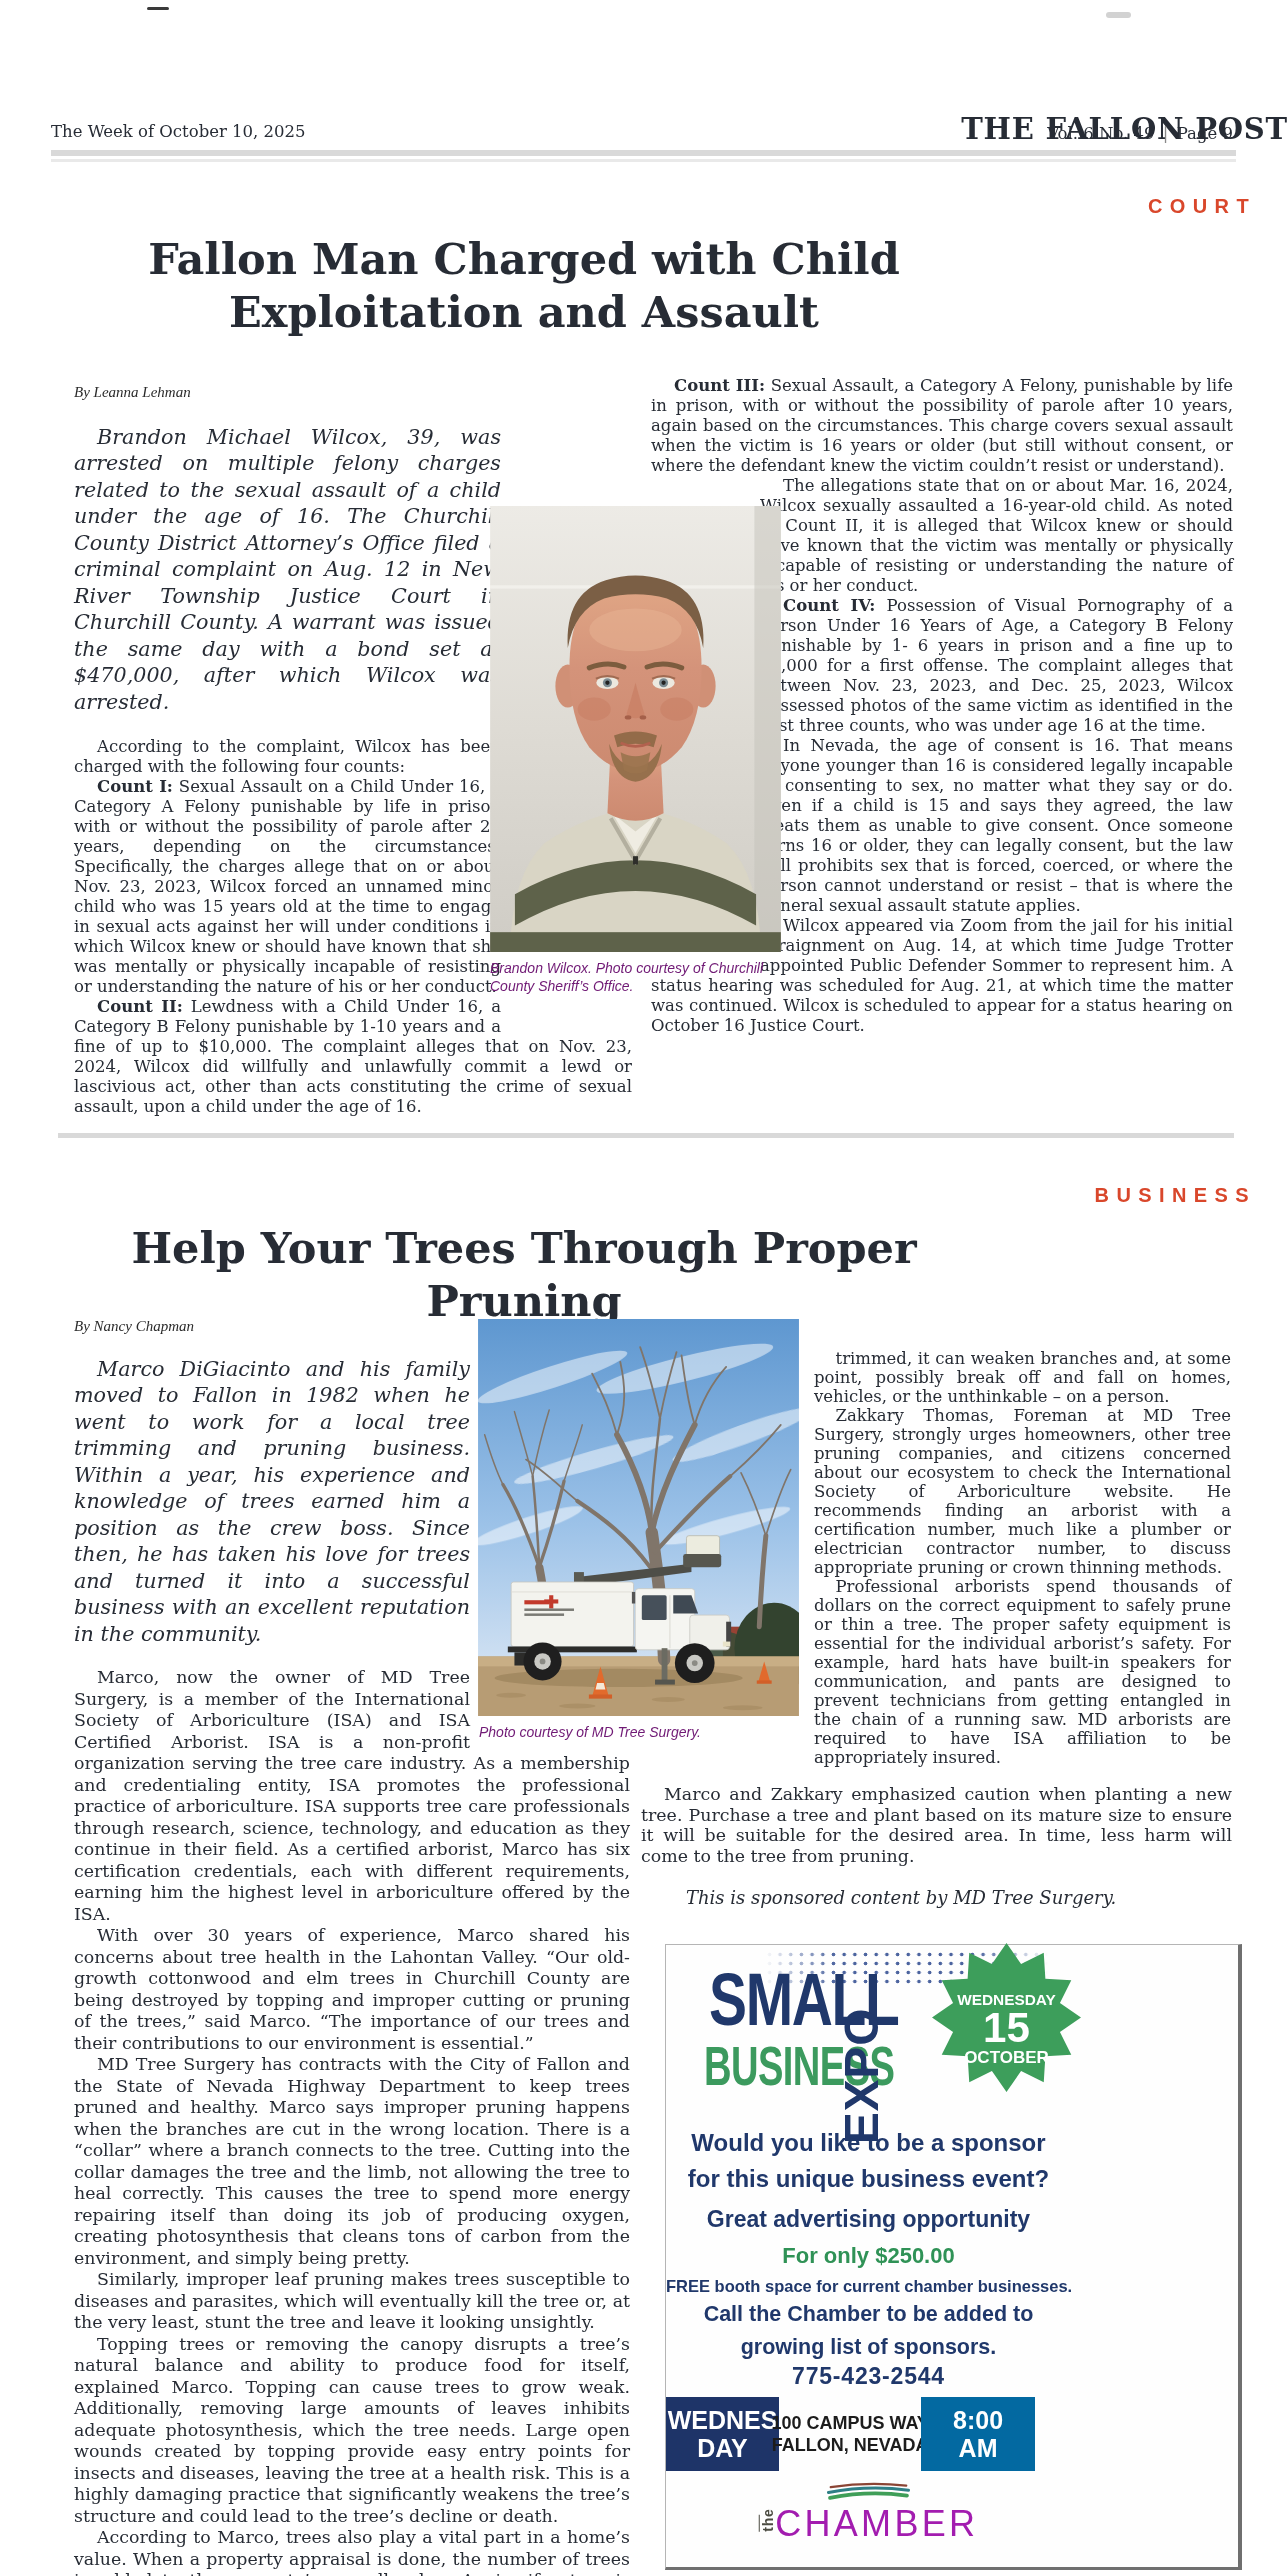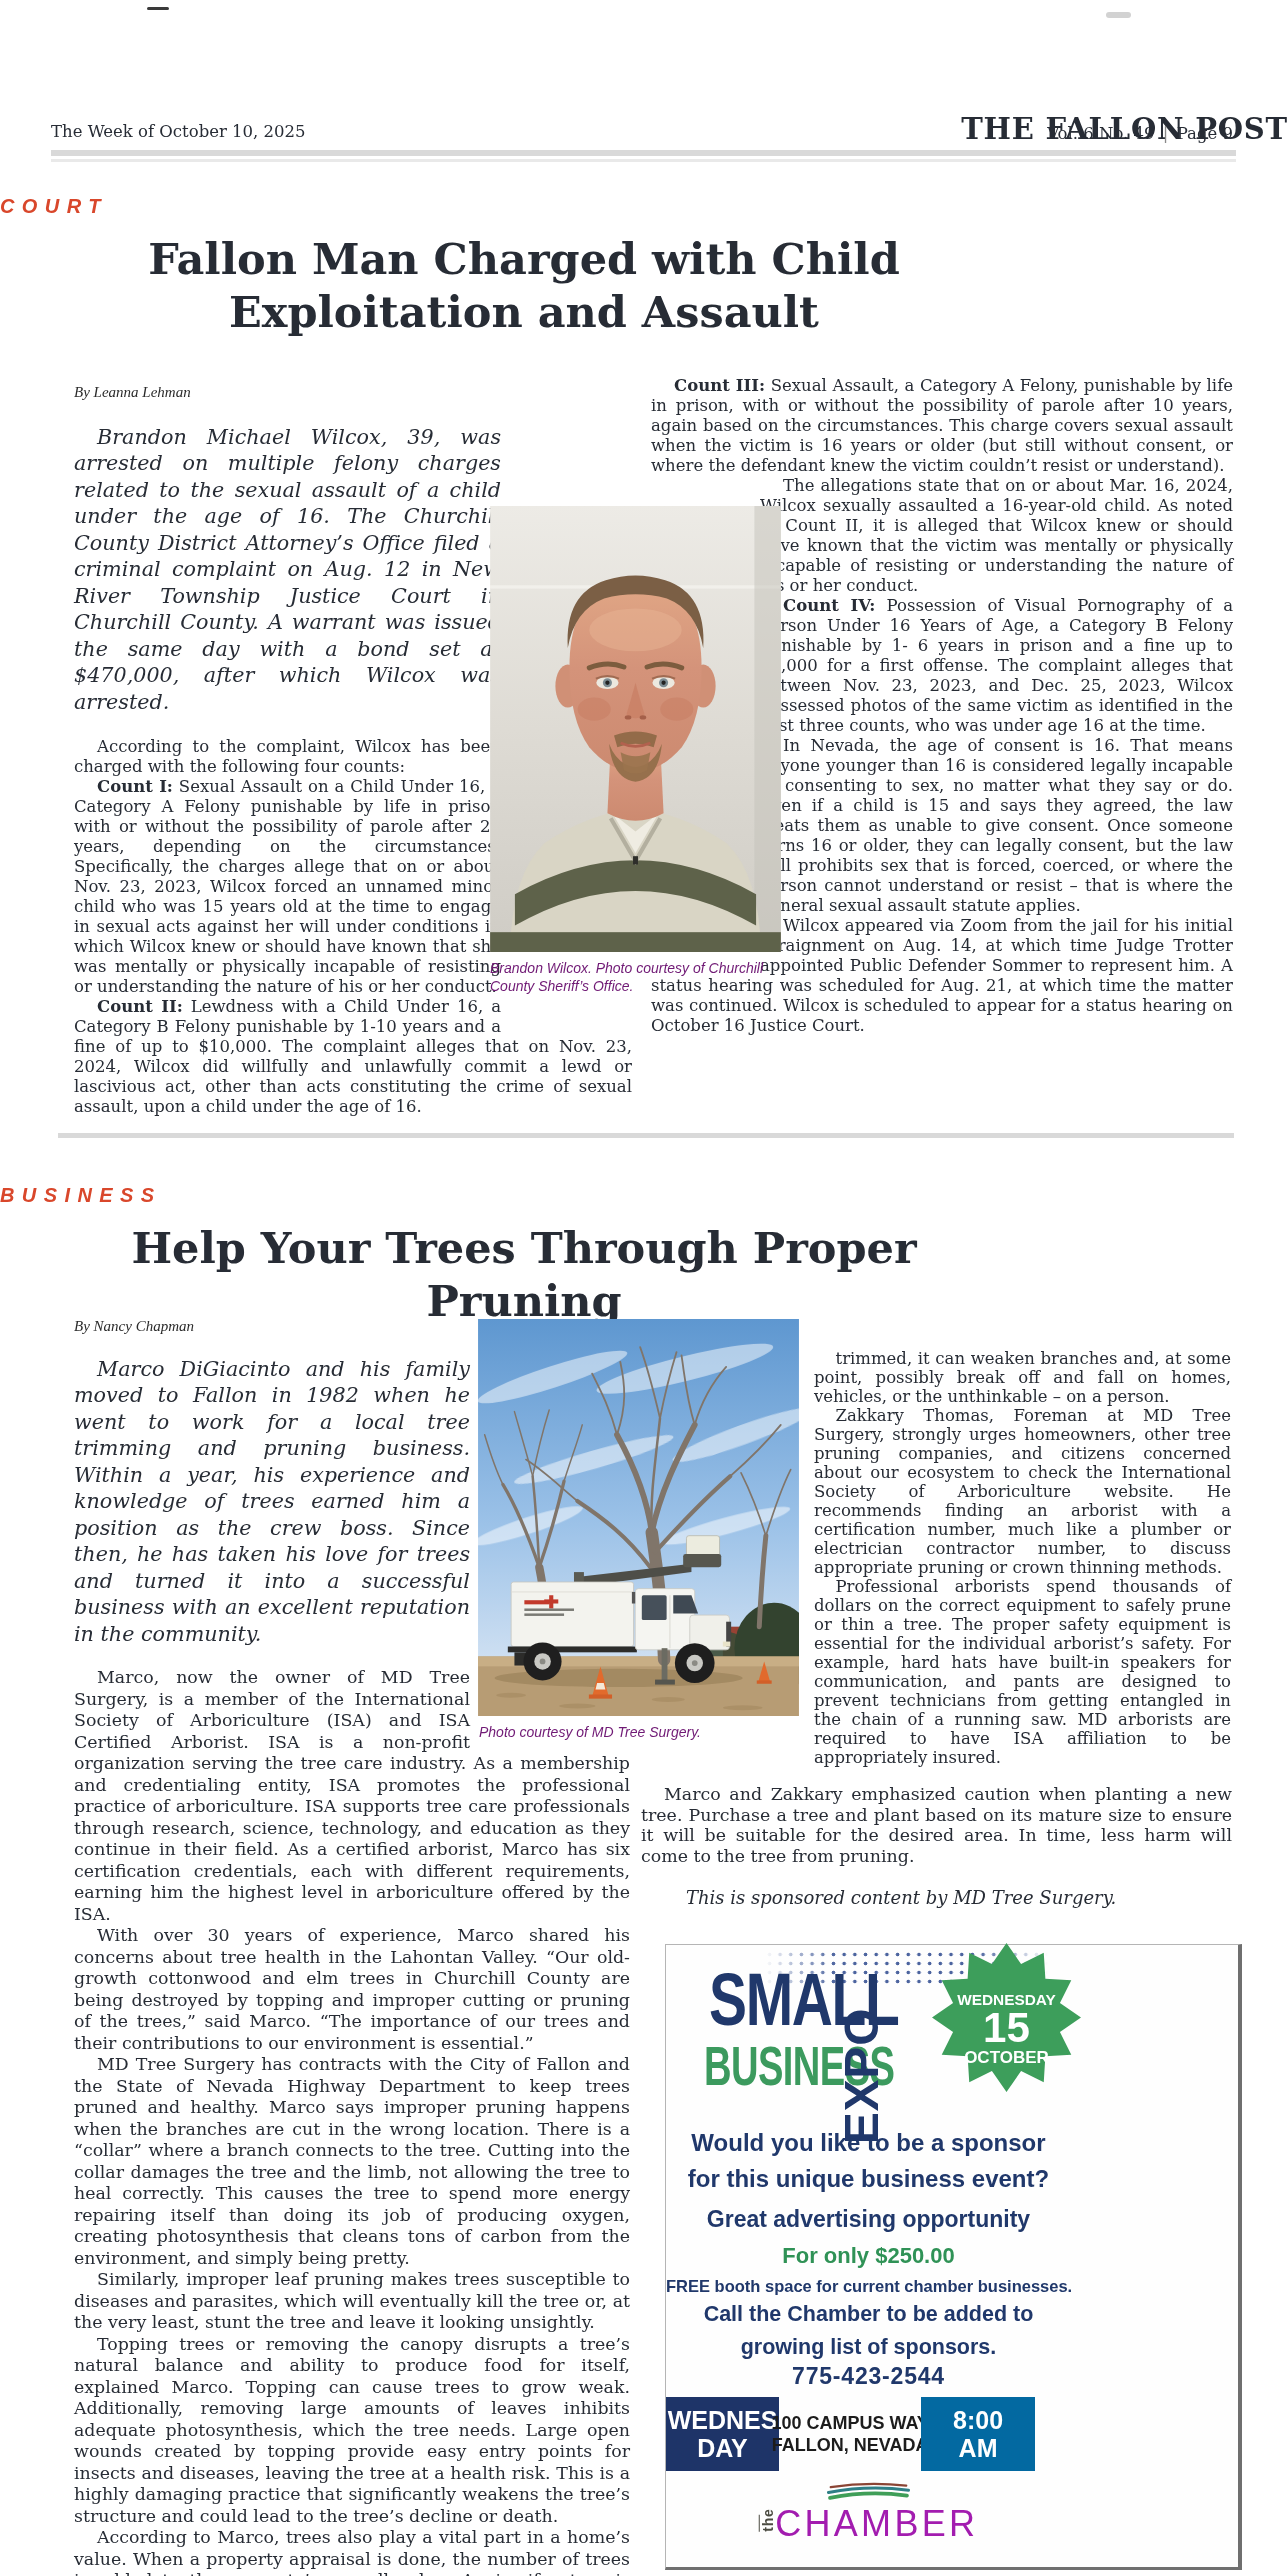--- a/index.html
+++ b/index.html
@@ -11,22 +11,22 @@
   .mast-left{left:51px;top:122px;font-size:16.5px;}
   .mast-title{left:0;top:112px;width:1288px;text-align:right;font-size:29px;font-weight:bold;letter-spacing:0.8px;}
   .mast-right{right:55px;top:124px;font-size:16.5px;}
   .mast-right .sep{color:#8a8a8a;padding:0 8.3px;}
   .rule-a{left:51px;top:150px;width:1185px;height:5.8px;background:#d9d9d9;}
   .rule-b{left:51px;top:159px;width:1185px;height:2.5px;background:#e9e9e9;}
   .speck1{left:147px;top:6.6px;width:21.5px;height:3.3px;background:#3a3a3a;border-radius:1.7px;}
   .speck2{left:1106px;top:11.6px;width:25px;height:6.6px;background:#d2d2d2;border-radius:3.3px;}
 
   
-  .section-label{width:1256px;text-align:left;font-family:"Liberation Sans",sans-serif;
-                 font-weight:bold;font-size:20px;letter-spacing:7.4px;color:#d9472b;font-style:italic;}
+  .section-label{width:1256px;text-align:right;font-family:"Liberation Sans",sans-serif;
+                 font-weight:bold;font-size:20px;letter-spacing:7.4px;color:#d9472b;}
   .headline{width:1048px;text-align:center;font-weight:bold;color:#272c35;}
   .headline .inner{display:inline-block;max-width:926px;font-size:43px;line-height:53px;}
   .byline{font-style:italic;font-size:15px;color:#2b2b2b;font-family:"Liberation Serif",serif;}
 
   
   .body-col p{margin:0;text-align:justify;text-indent:23px;}
   .court-a{left:74px;top:382px;width:558px;font-size:16.5px;line-height:20px;}
   .court-a .spacer{float:right;width:131px;height:635px;}
   .court-b{left:651px;top:376px;width:582px;font-size:16.5px;line-height:20px;}
   .court-b .spacer{float:left;width:109px;height:496px;}

